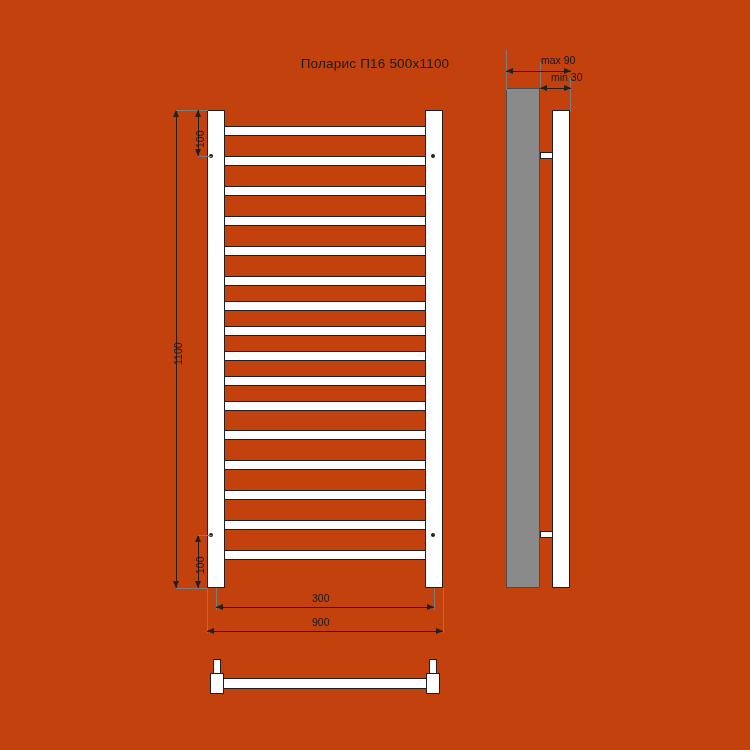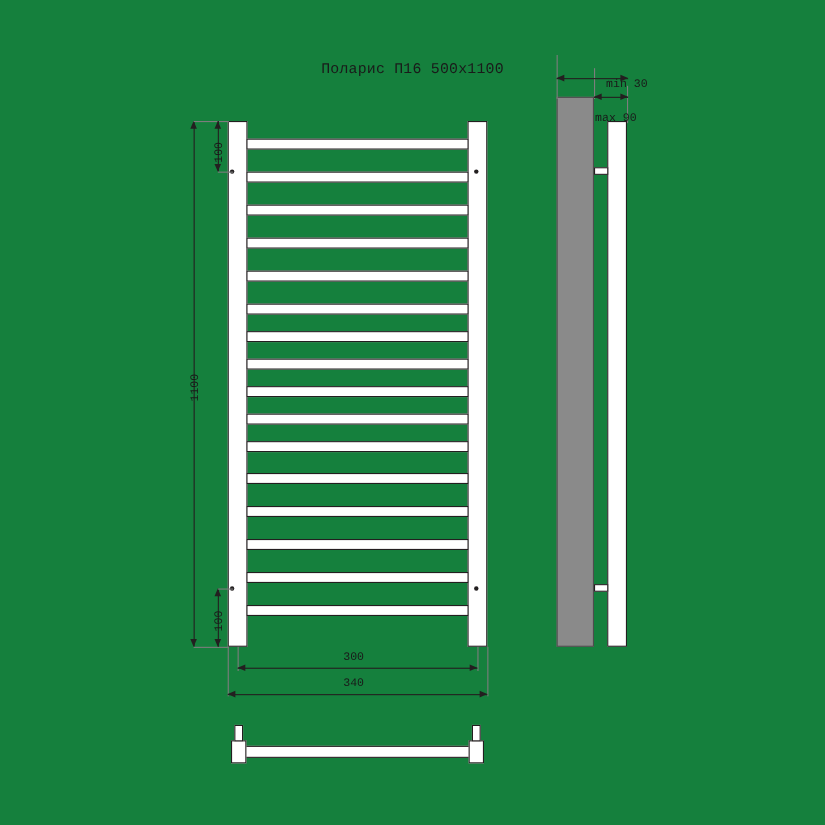--- a/index.html
+++ b/index.html
@@ -8,23 +8,22 @@
     background: #ffffff;
   }
   body {
     font-family: "Liberation Sans", sans-serif;
     color: #1a1a1a;
   }
   #page {
     position: relative;
     width: 750px;
     height: 750px;
-    background: #15803d;
+    background: #c2410c;
     overflow: hidden;
-    font-family: Liberation Mono, monospace;
   }
   .title {
     position: absolute;
     left: 0;
     top: 56px;
     width: 750px;
     text-align: center;
     font-size: 13.5px;
     color: #1a1a1a;
     letter-spacing: 0.2px;
@@ -177,37 +176,37 @@
   <div class="dim-line h" style="left:216px; top:607px; width:218px;"></div>
   <div class="arrow left" style="left:216px; top:604px;"></div>
   <div class="arrow right" style="left:427px; top:604px;"></div>
   <div class="dim-text" style="left:312px; top:592px;">300</div>
 
   <div class="ext-line v" style="left:207px; top:588px; width:1px; height:45px;"></div>
   <div class="ext-line v" style="left:443px; top:588px; width:1px; height:45px;"></div>
   <div class="dim-line h" style="left:207px; top:631px; width:236px;"></div>
   <div class="arrow left" style="left:207px; top:628px;"></div>
   <div class="arrow right" style="left:436px; top:628px;"></div>
-  <div class="dim-text" style="left:312px; top:616px;">340</div>
+  <div class="dim-text" style="left:312px; top:616px;">900</div>
 
   <div class="side-panel" style="left:506px; top:88px; width:34px; height:500px;"></div>
 
   <div class="side-rail" style="left:552px; top:110px; width:18px; height:478px;"></div>
 
   <div class="connector" style="left:540px; top:152px; width:13px; height:7px;"></div>
   <div class="connector" style="left:540px; top:531px; width:13px; height:7px;"></div>
 
   <div class="ext-line v" style="left:540px; top:62px; width:1px; height:28px;"></div>
   <div class="ext-line v" style="left:570px; top:78px; width:1px; height:34px;"></div>
   <div class="ext-line v" style="left:506px; top:50px; width:1px; height:40px;"></div>
 
   <div class="dim-line h" style="left:506px; top:71px; width:65px;"></div>
   <div class="arrow left" style="left:506px; top:68px;"></div>
   <div class="arrow right" style="left:564px; top:68px;"></div>
-  <div class="dim-text" style="left:541px; top:54px;margin-top:48px;">max 90</div>
+  <div class="dim-text" style="left:541px; top:54px;">max 90</div>
 
   <div class="dim-line h" style="left:540px; top:88px; width:31px;"></div>
   <div class="arrow left" style="left:540px; top:85px;"></div>
   <div class="arrow right" style="left:564px; top:85px;"></div>
   <div class="dim-text" style="left:551px; top:71px;">min 30</div>
 
   <div class="foot" style="left:218px; top:678px; width:214px; height:11px;"></div>
   <div class="foot" style="left:210px; top:673px; width:14px; height:21px;"></div>
   <div class="foot" style="left:426px; top:673px; width:14px; height:21px;"></div>
   <div class="foot" style="left:213px; top:659px; width:8px; height:15px;"></div>

